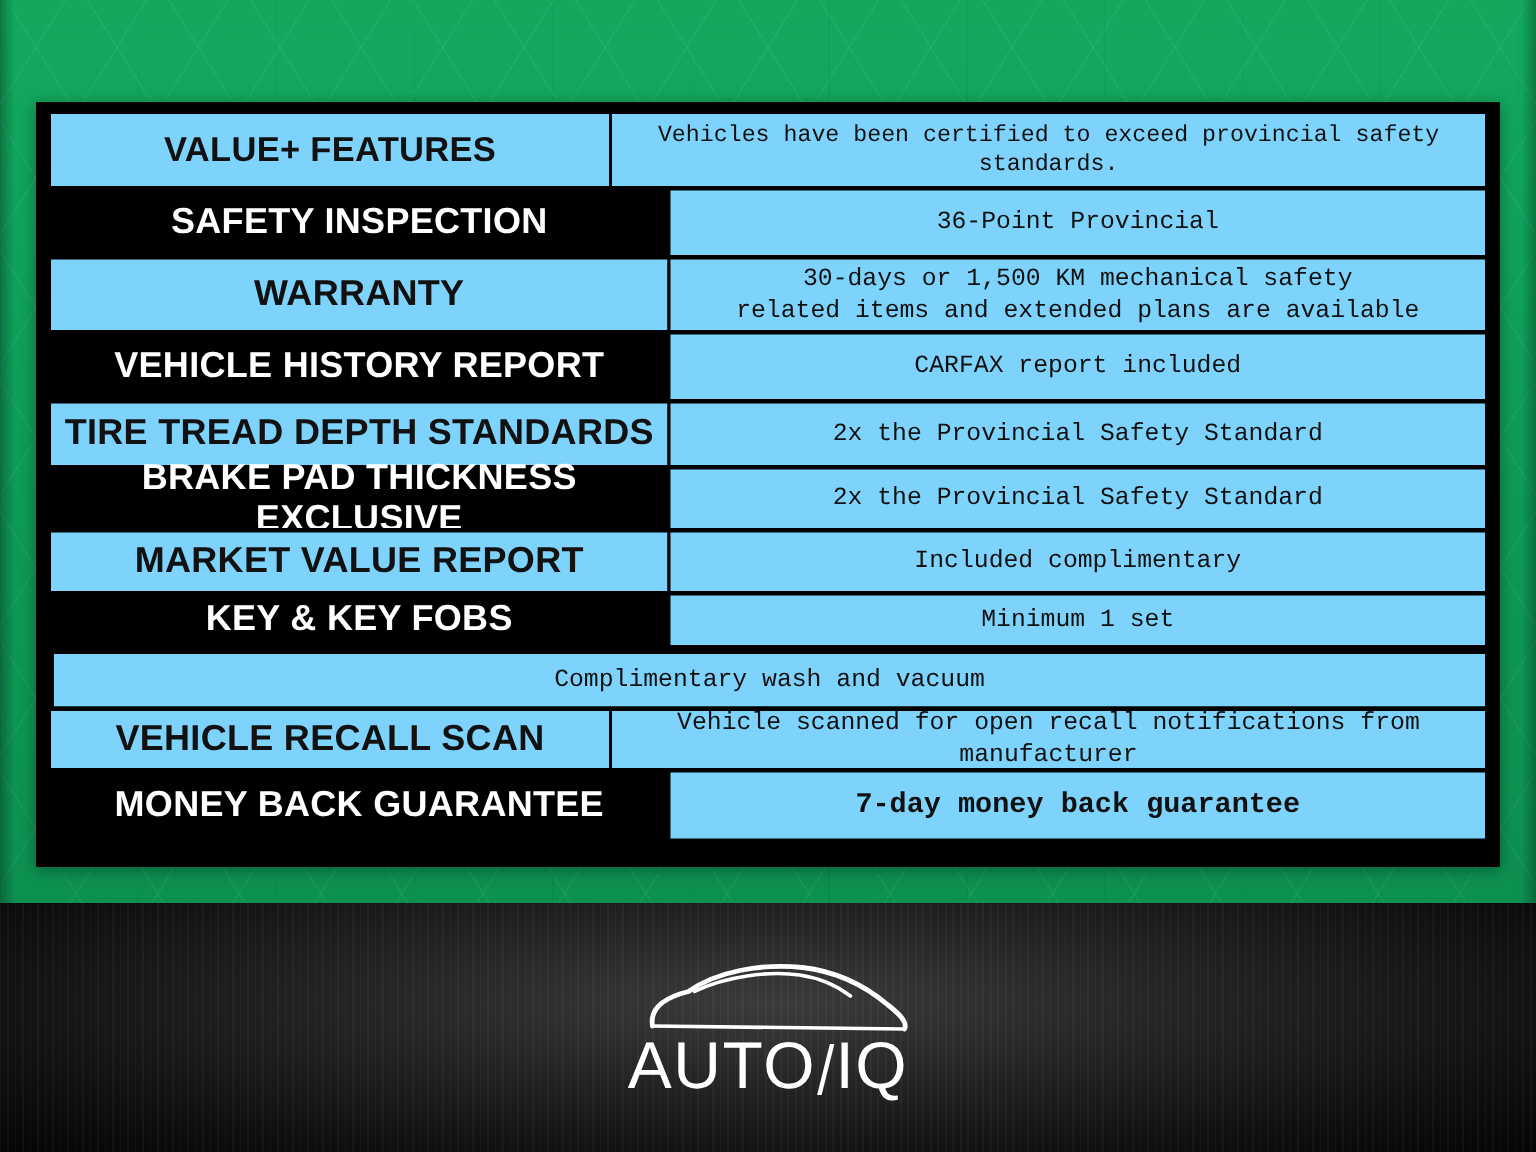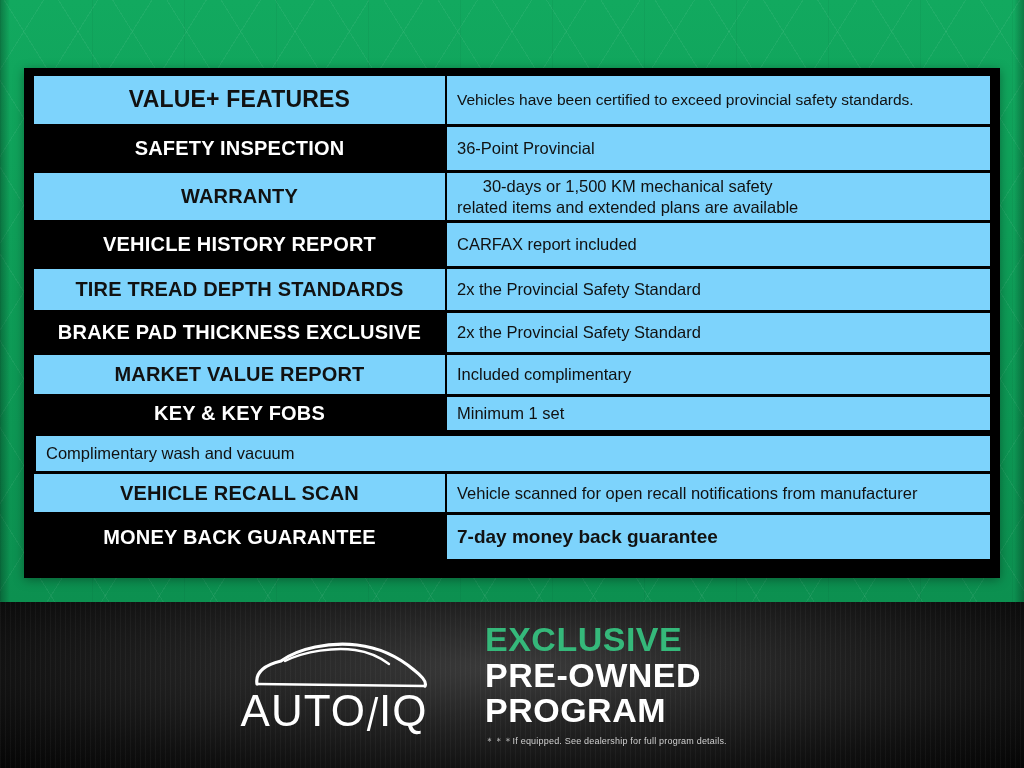--- a/index.html
+++ b/index.html
@@ -76,23 +76,24 @@
     align-items: center;
     justify-content: center;
     text-align: center;
     padding: 2px 8px;
   }
   .cell-right {
     flex: 1 1 auto;
     box-sizing: border-box;
     display: flex;
     align-items: center;
-    justify-content: flex-start;
+    justify-content: center;
     text-align: center;
     padding: 2px 10px;
+    font-family: Liberation Mono, monospace;
   }
   .gap {
     width: 2px;
     background: #000;
     flex: 0 0 2px;
   }
   .sep {
     height: 3px;
     background: #000;
     width: 100%;
@@ -101,21 +102,21 @@
   .white {
     background: #7dd3fc;
     color: #111111;
   }
   .black {
     background: #000000;
     color: #ffffff;
   }
   .lbl {
     font-weight: bold;
-    font-size: 20px;
+    font-size: 24px;
     letter-spacing: 0.2px;
     line-height: 1.12;
     white-space: pre-line;
   }
   .lbl-head {
     font-weight: bold;
     font-size: 23px;
   }
   .val {
     font-size: 16.5px;
@@ -353,23 +354,17 @@
         <svg class="car-outline" viewBox="0 0 180 56">
           <path d="M6 46 C4 34 14 27 30 23 C48 10 78 4 106 7 C132 10 150 21 163 32 C172 39 176 44 174 48" fill="none" stroke="#ffffff" stroke-width="3.2" stroke-linecap="round"></path>
           <path d="M34 23 C54 13 84 9 104 12 C118 14 130 20 138 26" fill="none" stroke="#ffffff" stroke-width="2.4" stroke-linecap="round"></path>
           <path d="M6 46 L174 48" fill="none" stroke="#ffffff" stroke-width="2.4" stroke-linecap="round"></path>
         </svg>
         <div class="logo-word">
           <span>AUTO</span><span class="slash"></span><span class="iq">IQ</span>
         </div>
       </div>
 
-      <div class="headline">
-        <div class="l1">EXCLUSIVE</div>
-        <div class="l2">PRE-OWNED</div>
-        <div class="l3">PROGRAM</div>
-        <div class="disclaimer">＊＊＊If equipped. See dealership for full program details.</div>
-      </div>
 
     </div>
   </div>
 
 </div>
 
 </body></html>

